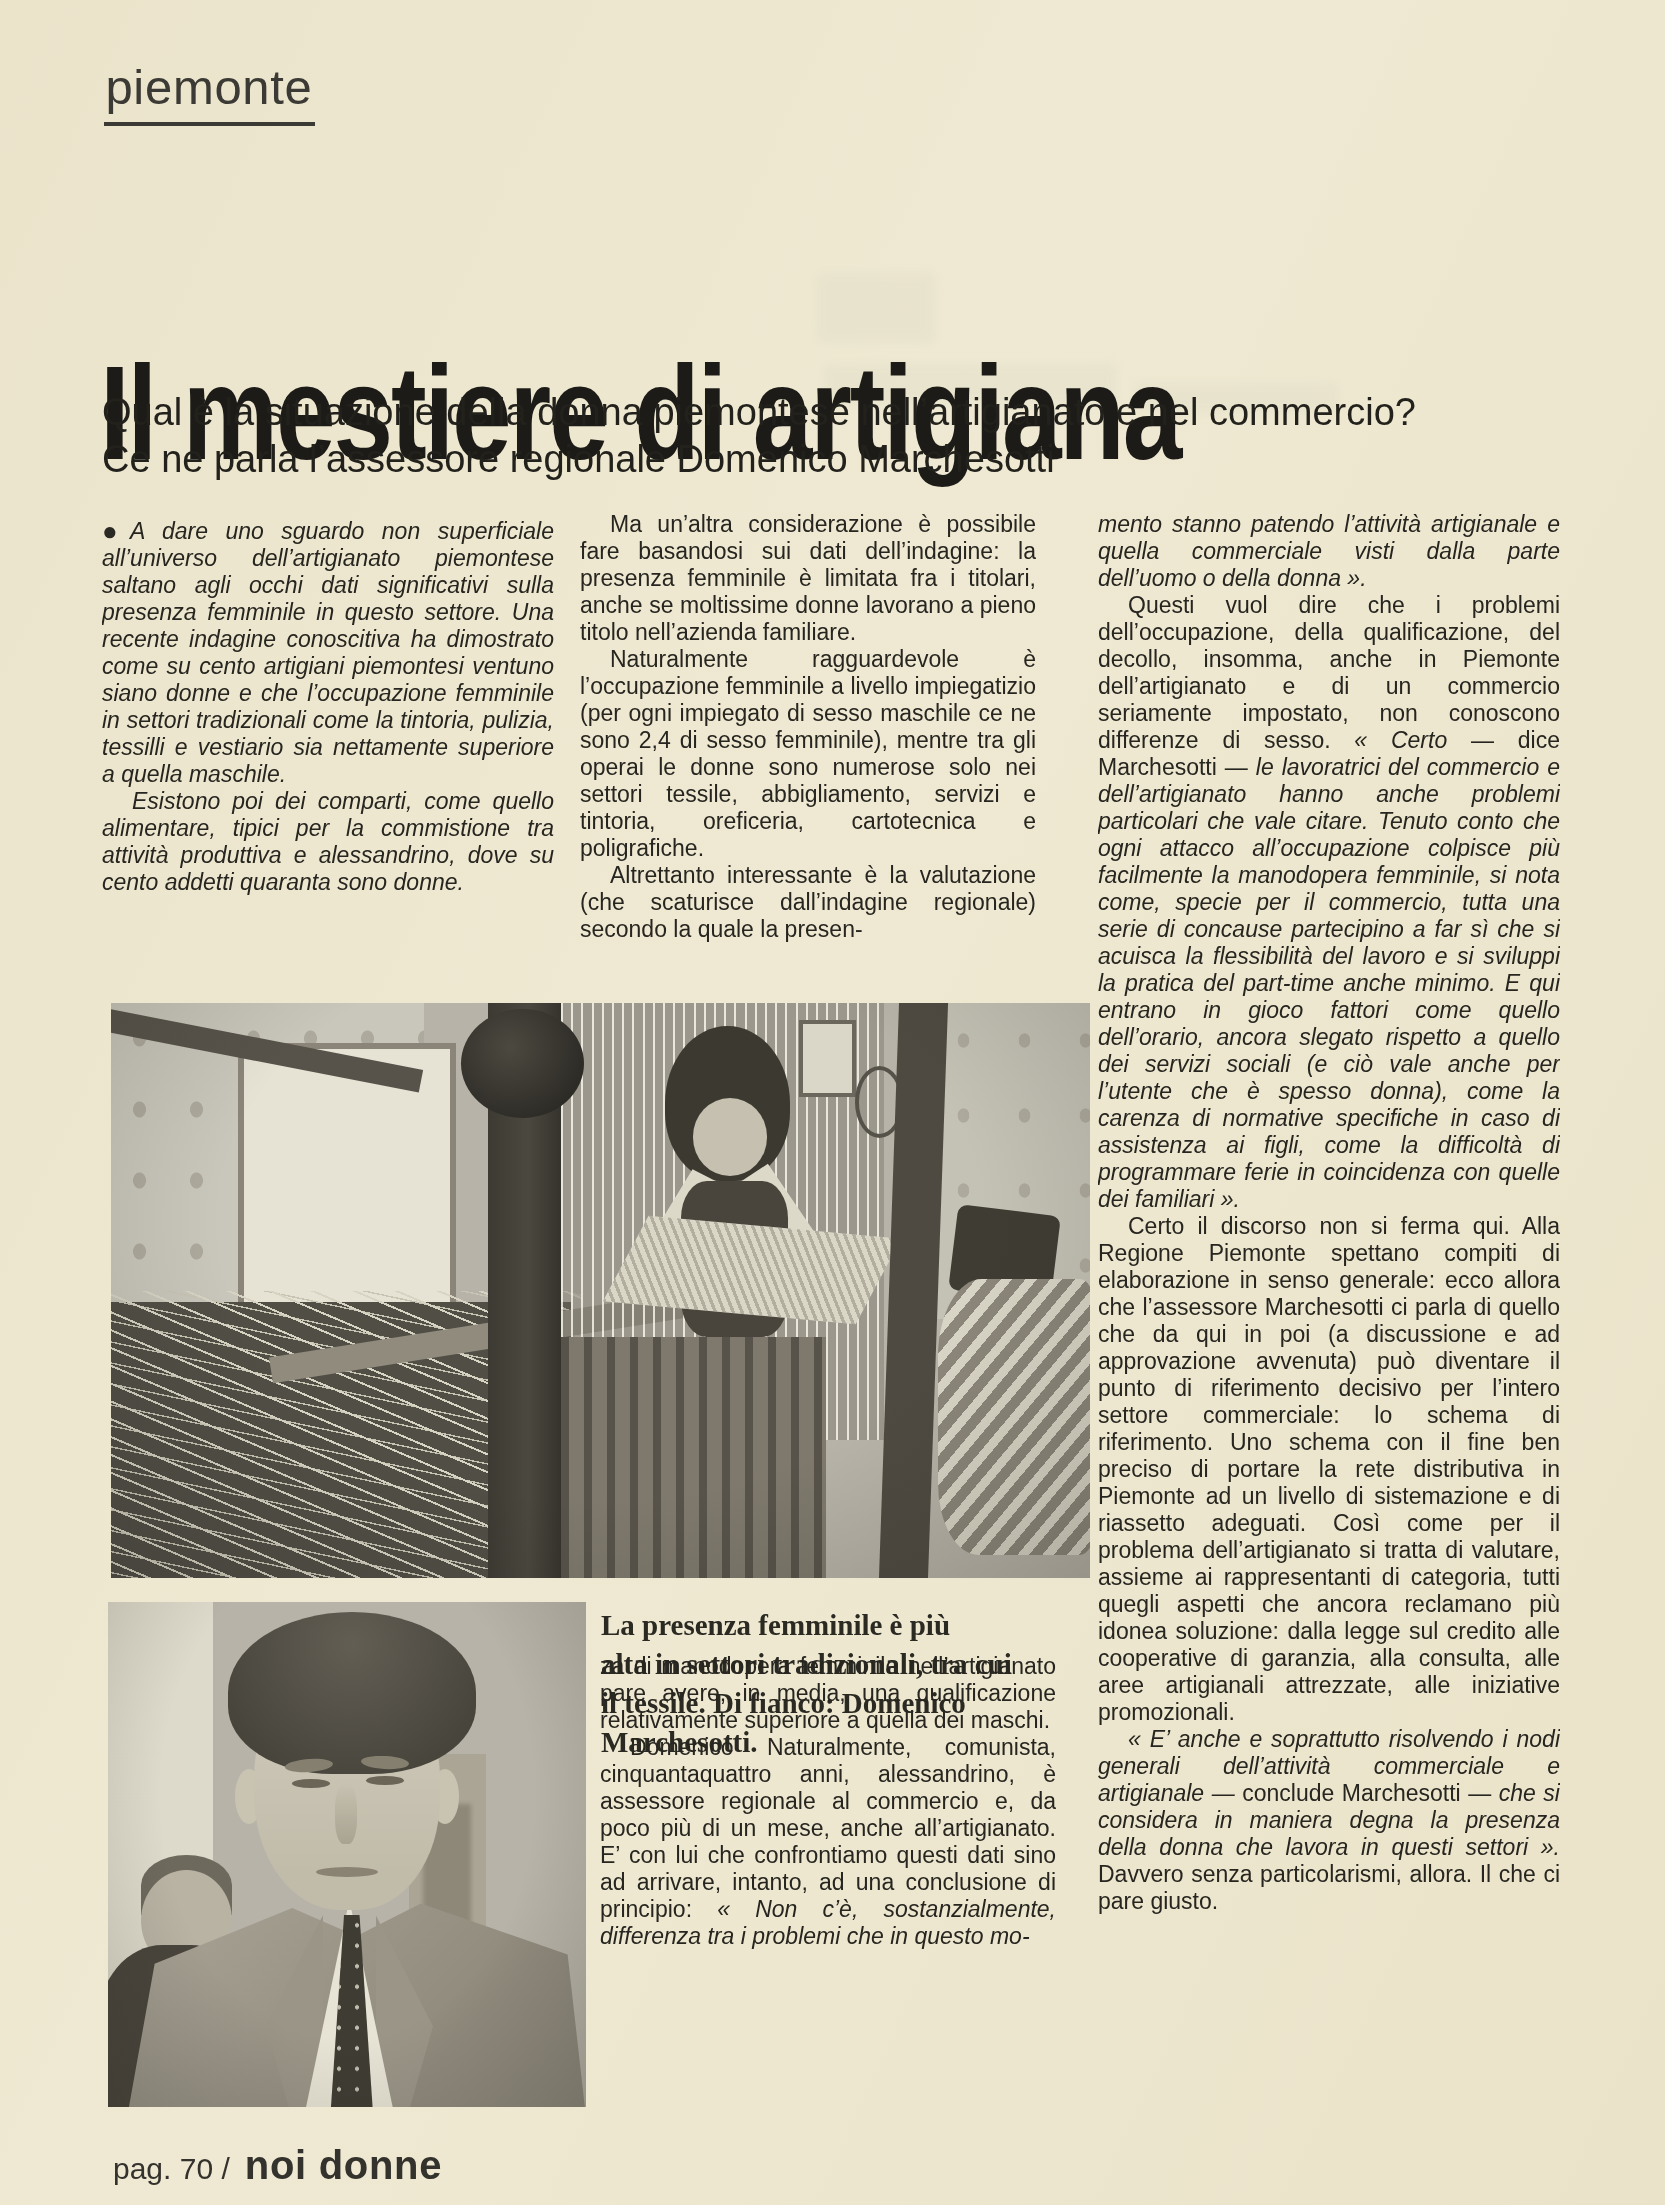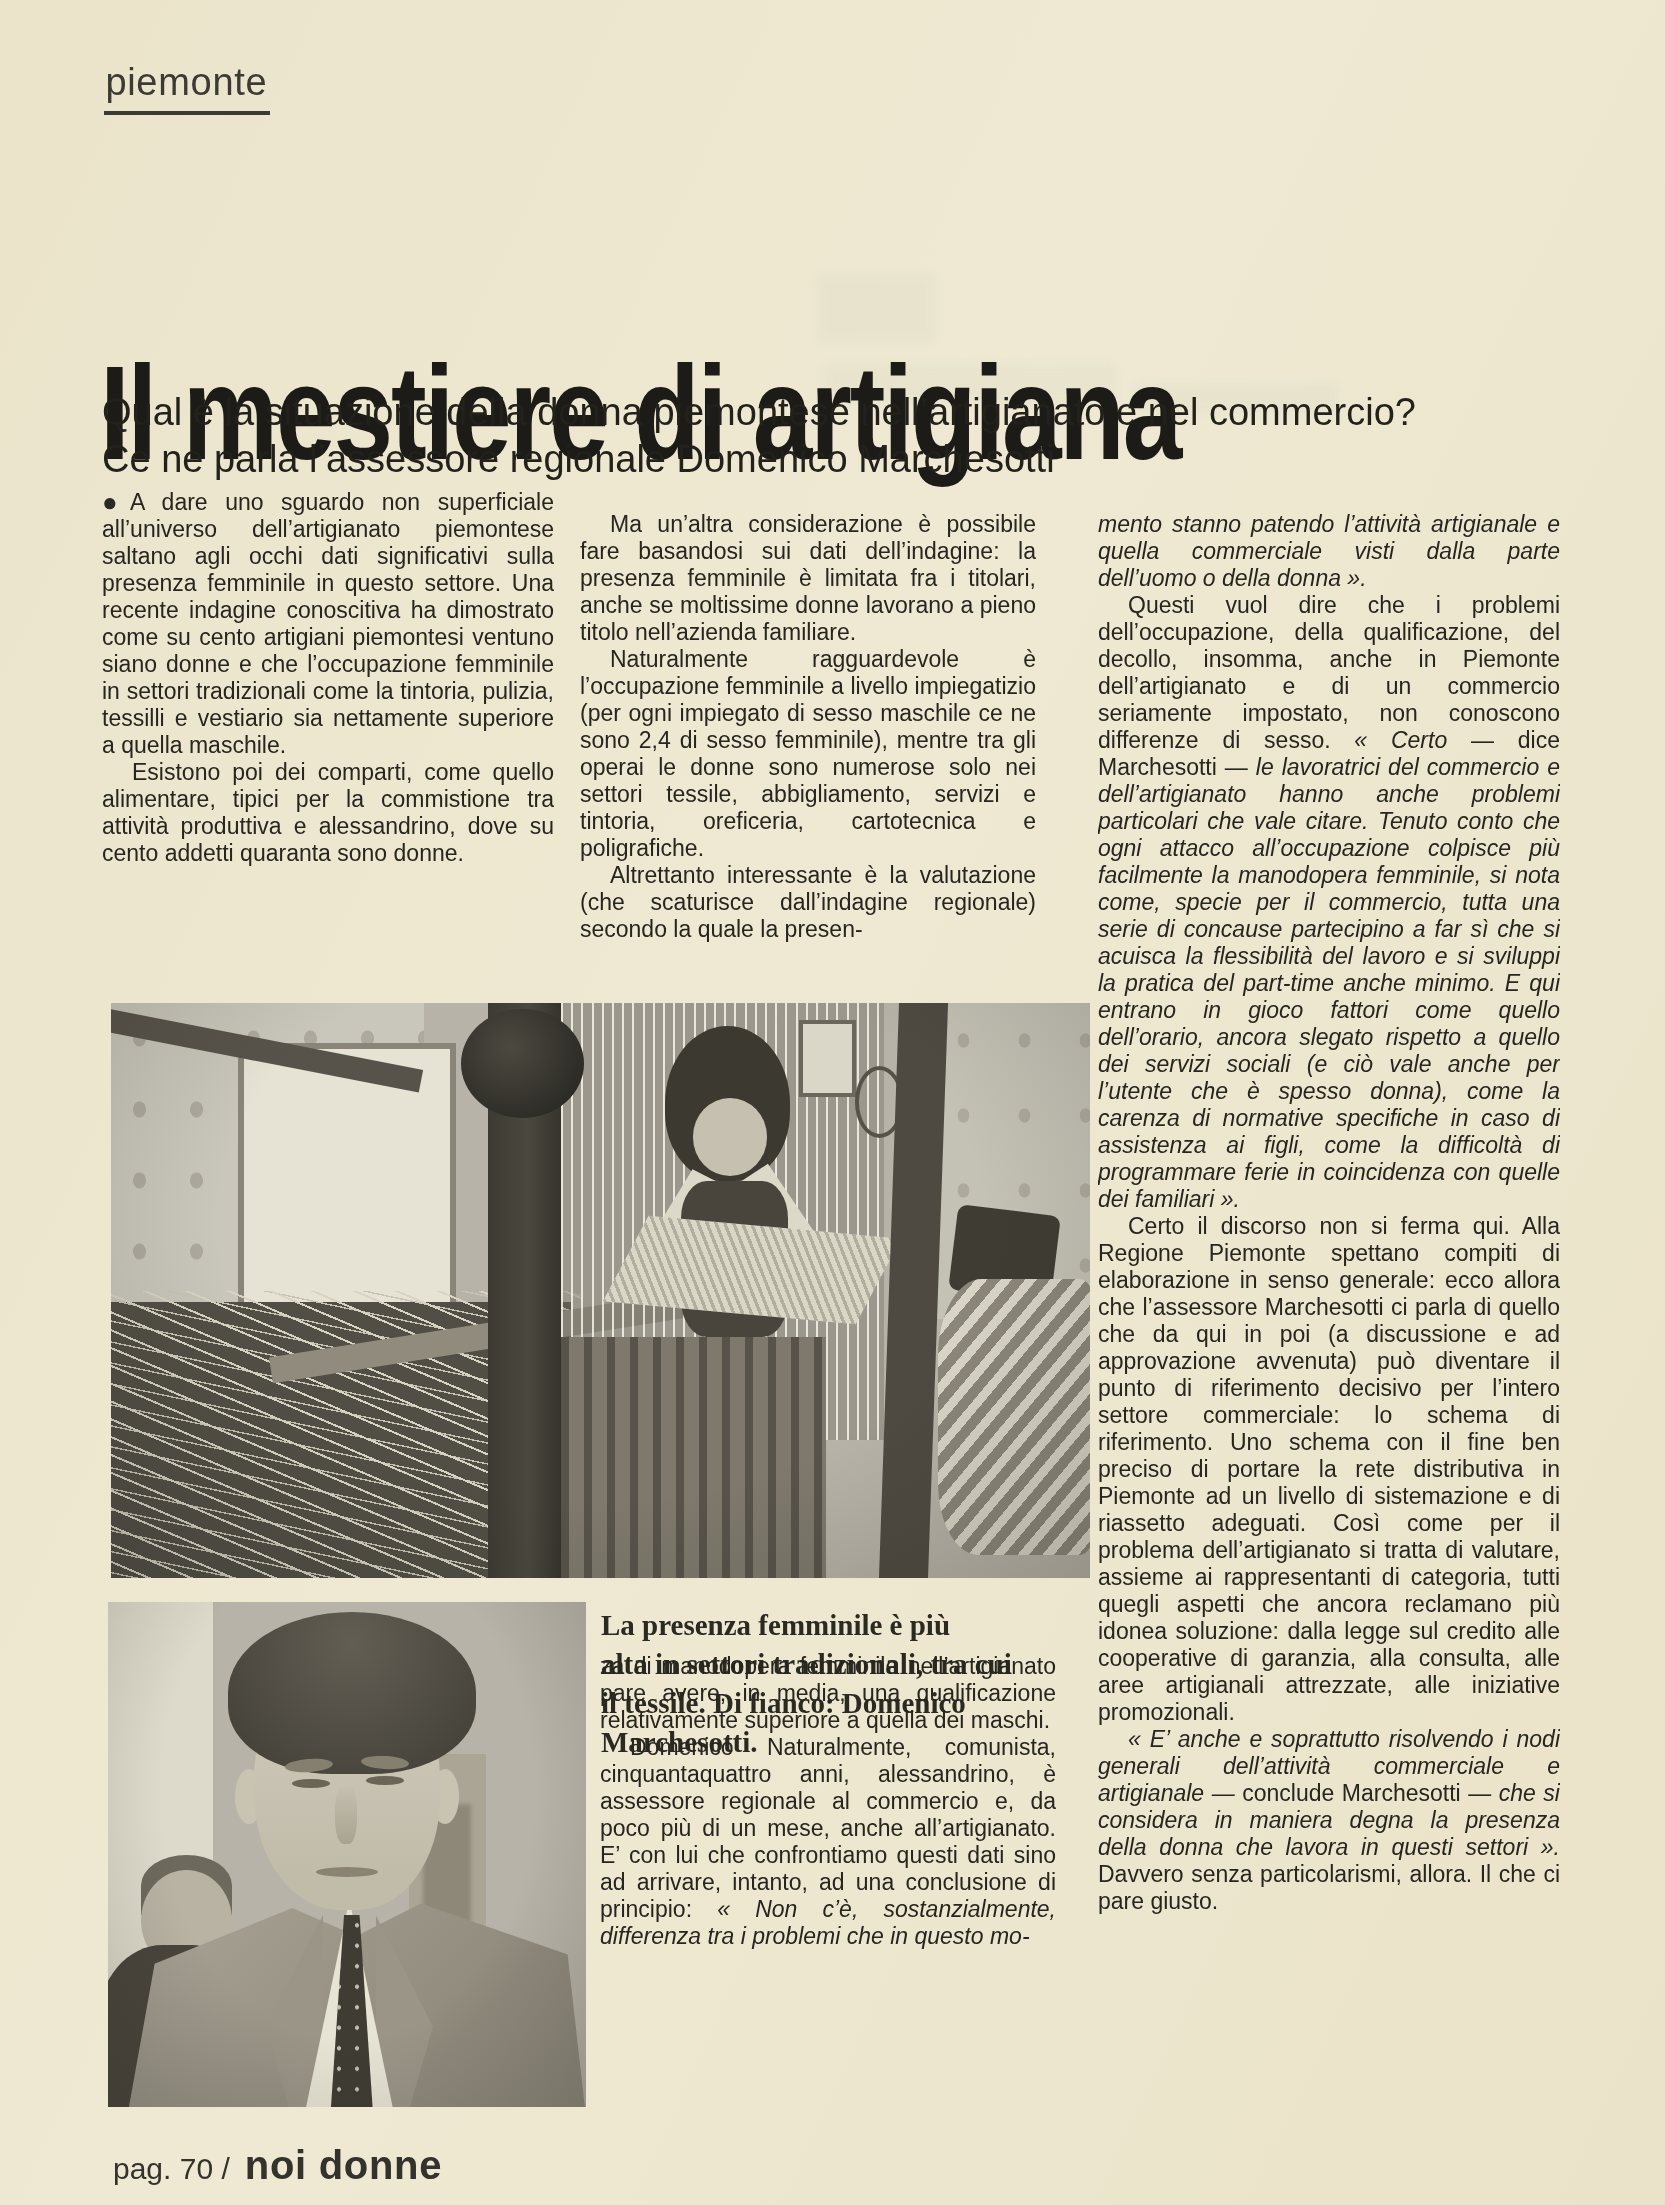--- a/index.html
+++ b/index.html
@@ -4,21 +4,21 @@
 <style>
   html,body{margin:0;padding:0;background:#e7e0c6;}
   .page{
     position:relative; width:1666px; height:2205px; overflow:hidden;
     background:linear-gradient(115deg,#ebe4cb 0%,#efe9d3 45%,#eae3c9 100%);
     font-family:"Liberation Sans", sans-serif; color:#26251f;
   }
   
   .section-label{
     position:absolute; left:104px; top:63px;
-    font-size:38px; line-height:1; color:#3b3a34; letter-spacing:0.7px;
+    font-size:49px; line-height:1; color:#3b3a34; letter-spacing:0.7px;
     border-bottom:4.1px solid #3b3a34; padding:0 2.7px 9.6px 1.4px;
   }
   .title{
     position:absolute; left:100px; top:246px;
     font-size:134px; font-weight:700; color:#1c1b17; letter-spacing:-2.7px;
     white-space:nowrap; transform:scaleX(.80); transform-origin:left top;
   }
   .subtitle{
     position:absolute; left:102px; top:389px; width:1523px;
     font-size:38px; line-height:47px; color:#22211c; white-space:pre-line;
@@ -29,21 +29,21 @@
     position:absolute; font-size:23px; line-height:27px; text-align:justify;
     color:#26251f; overflow:hidden;
   }
   .col p{margin:0;}
   .col p.indent{text-indent:30px;}
   .it{font-style:italic;}
   .bullet{
     display:inline-block; font-size:26px; line-height:1;
     transform:translateY(1.4px); margin-right:12.3px; color:#2a2923;
   }
-  #col1{left:102px; top:488px; width:452px; height:485px;}
+  #col1{left:102px; top:517px; width:452px; height:485px;font-style:italic;}
   #col2-top{left:580px; top:511px; width:456px; height:485px;}
   #col2-bottom{left:600px; top:1653px; width:456px; height:382px;}
   #col3{left:1098px; top:511px; width:462px; height:1619px;}
   
   .caption{
     position:absolute; left:601px; top:1606px; width:485px;
     font-family:"Liberation Serif", serif; font-weight:700;
     font-size:29px; line-height:39px; color:#2a2922; white-space:pre;
   }
   

